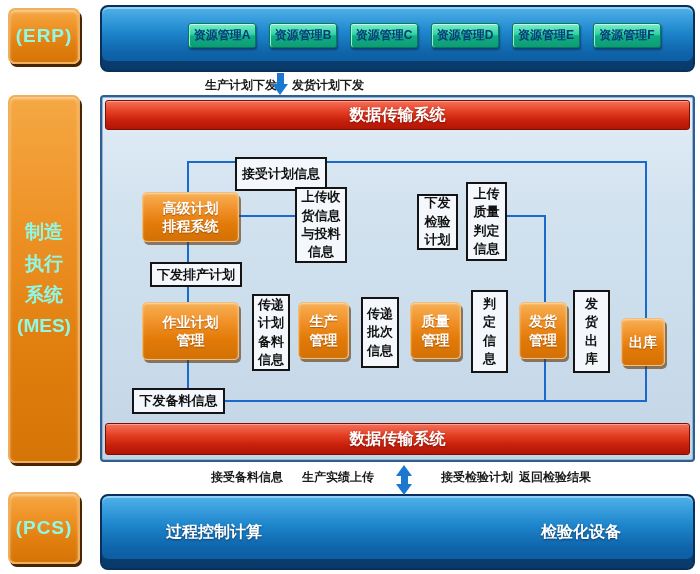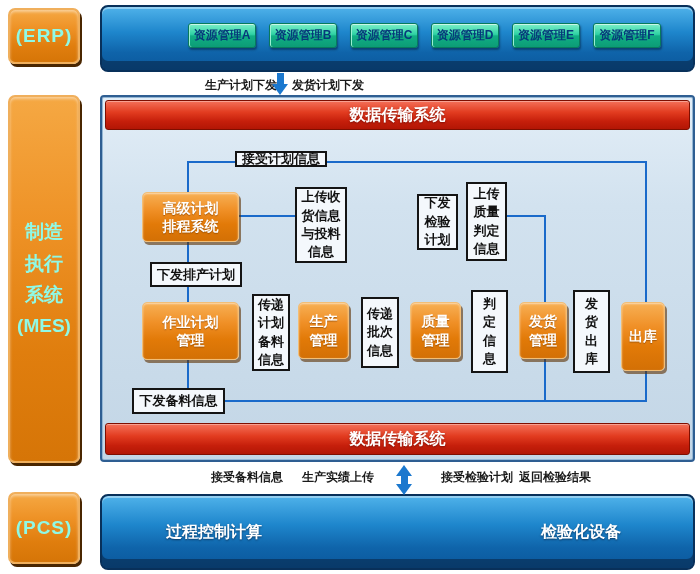--- a/index.html
+++ b/index.html
@@ -72,24 +72,24 @@
     color:#111;font-weight:bold;font-size:13px;display:flex;flex-direction:column;
     align-items:center;justify-content:center;text-align:center;white-space:nowrap;}
   .wlabel .ln{display:block;line-height:1.42;}
 
   
   .n-aps{left:40px;top:95px;width:97px;height:50px;}
   .n-job{left:40px;top:205px;width:97px;height:58px;}
   .n-prod{left:196px;top:205px;width:51px;height:57px;}
   .n-quality{left:308px;top:205px;width:51px;height:57px;}
   .n-ship{left:417px;top:205px;width:48px;height:57px;}
-  .n-out{left:519px;top:205px;width:44px;height:69px;}
-
-  
-  .w-accept-plan{left:133px;top:54px;width:92px;height:16px;}
+  .n-out{left:519px;top:221px;width:44px;height:48px;}
+
+  
+  .w-accept-plan{left:133px;top:60px;width:92px;height:34px;}
   .w-upload-receipt{left:193px;top:90px;width:52px;height:76px;}
   .w-issue-inspect{left:315px;top:97px;width:41px;height:56px;}
   .w-upload-quality{left:364px;top:85px;width:41px;height:79px;}
   .w-issue-schedule{left:48px;top:165px;width:92px;height:25px;}
   .w-pass-material{left:150px;top:197px;width:38px;height:77px;}
   .w-pass-batch{left:259px;top:200px;width:38px;height:71px;}
   .w-judge-info{left:369px;top:193px;width:37px;height:83px;}
   .w-ship-out{left:471px;top:193px;width:37px;height:83px;}
   .w-issue-material{left:30px;top:291px;width:93px;height:26px;}
 

